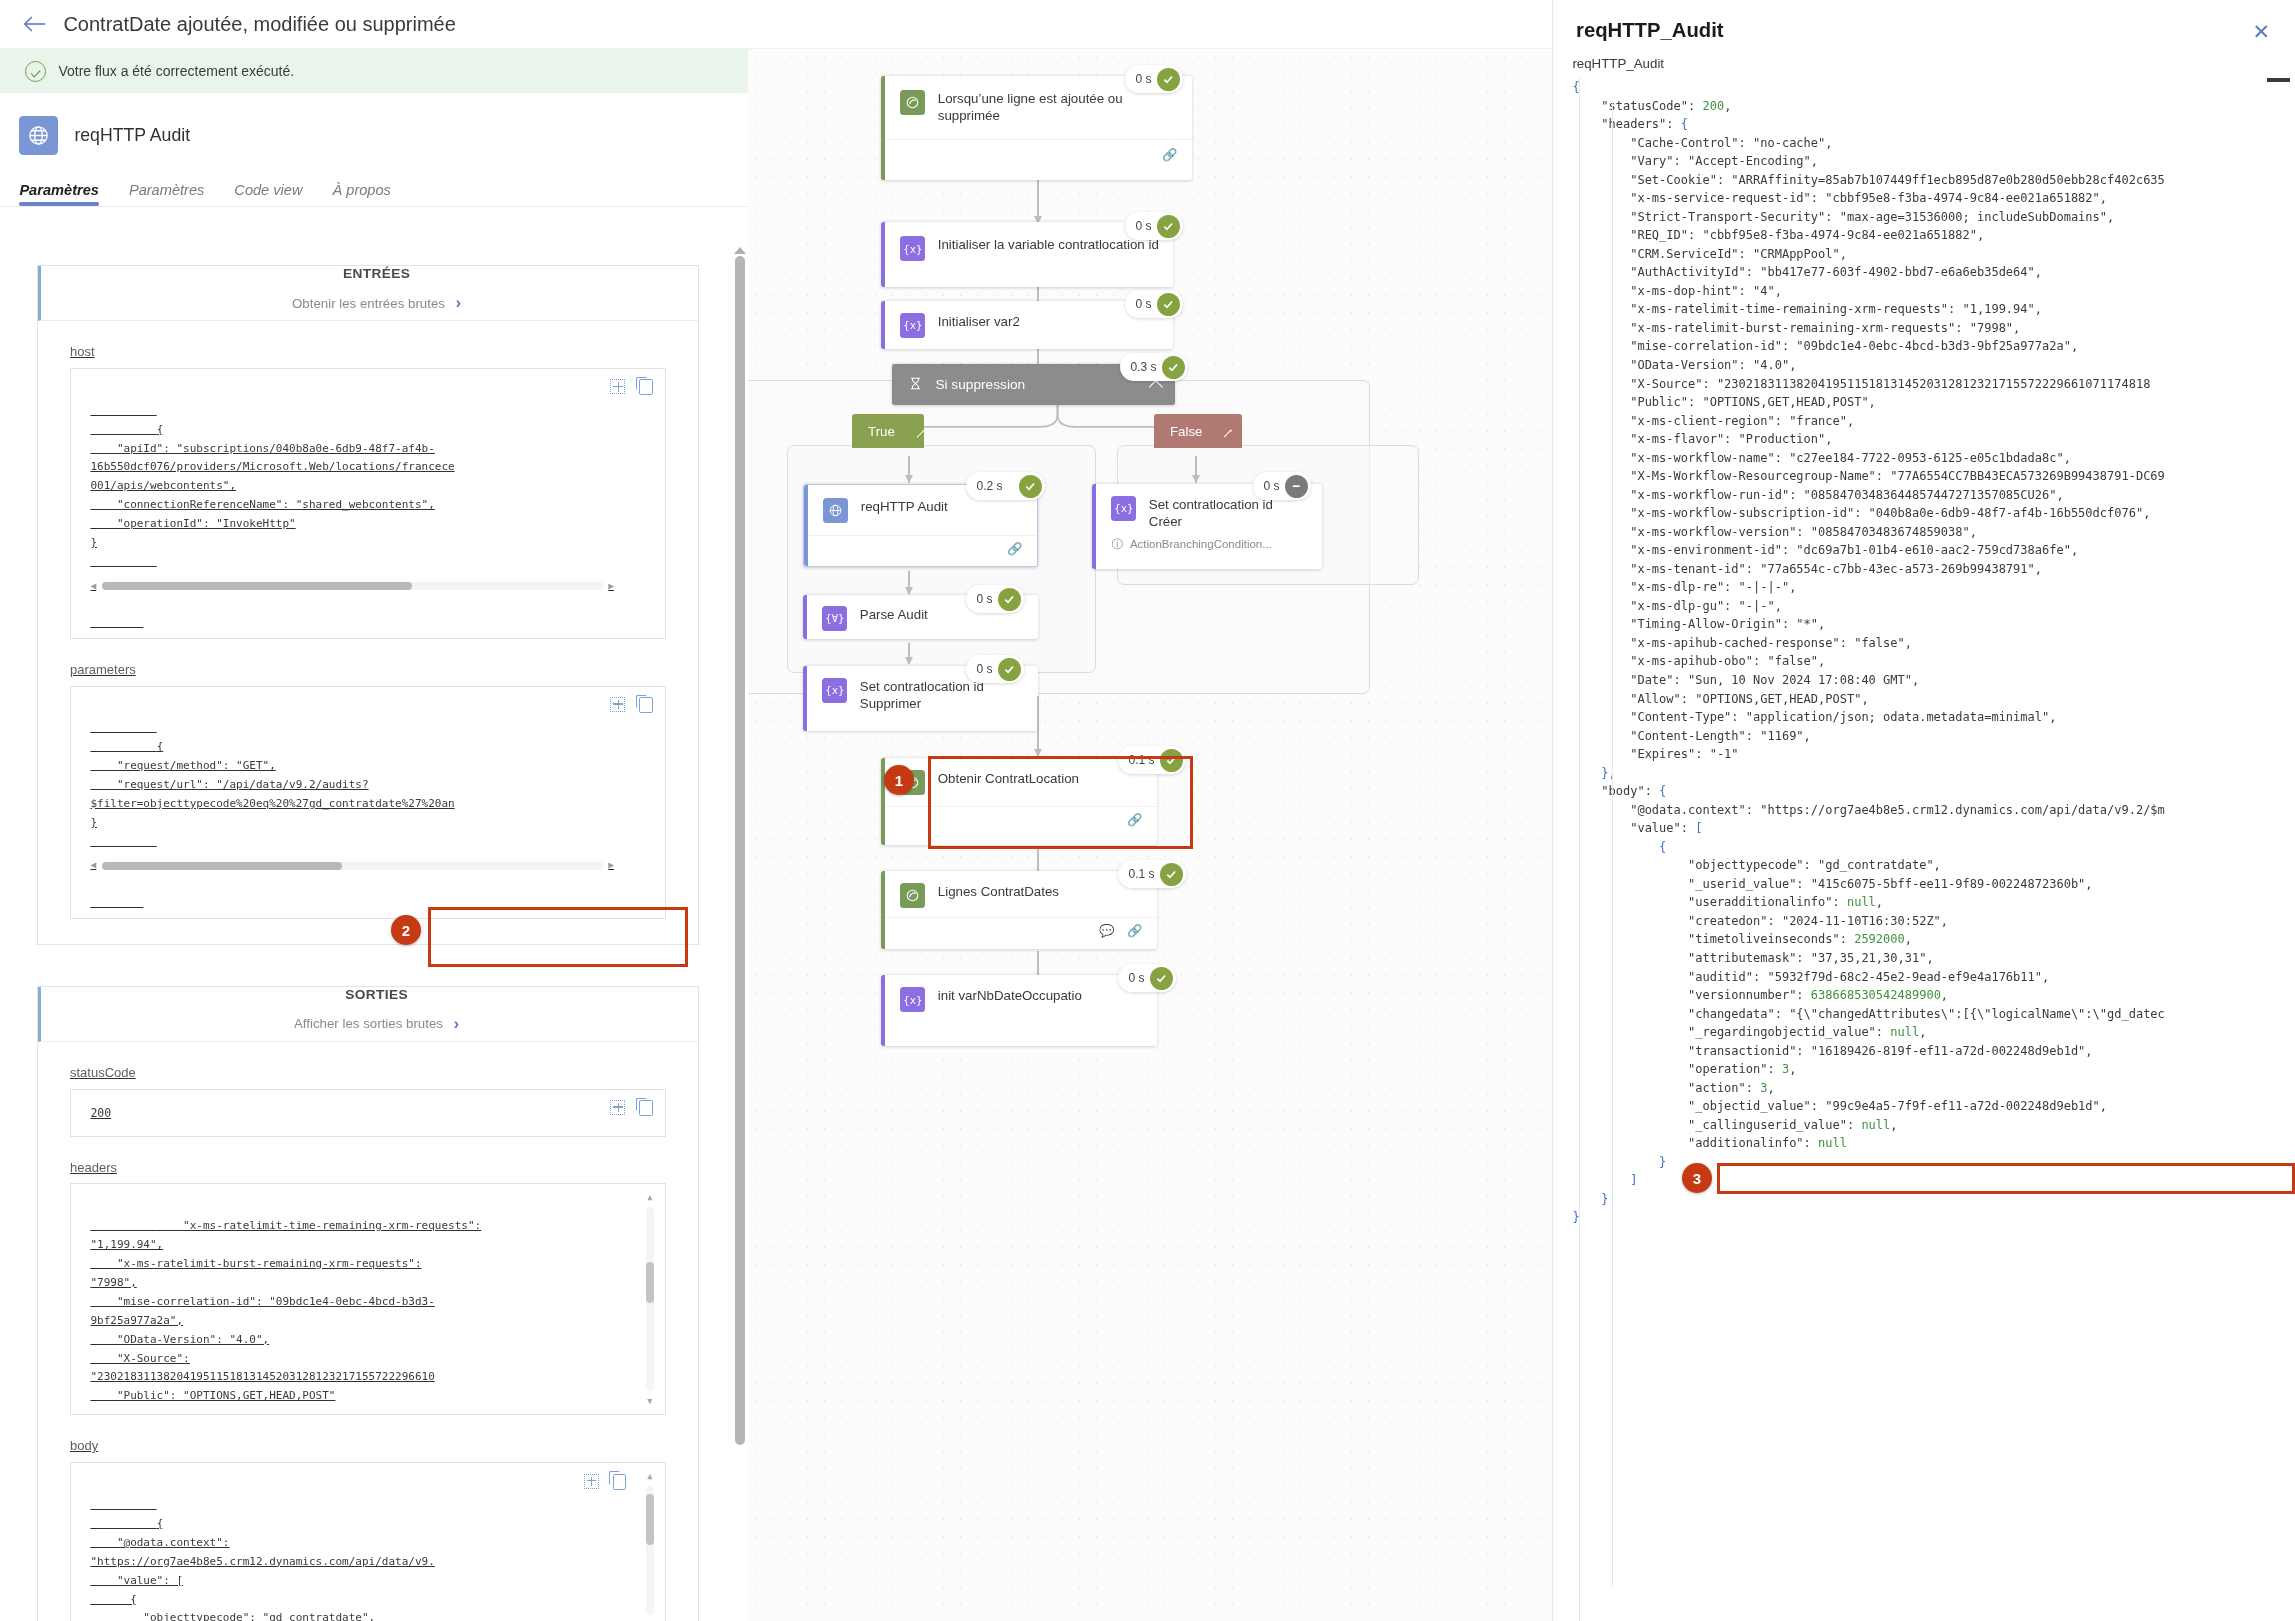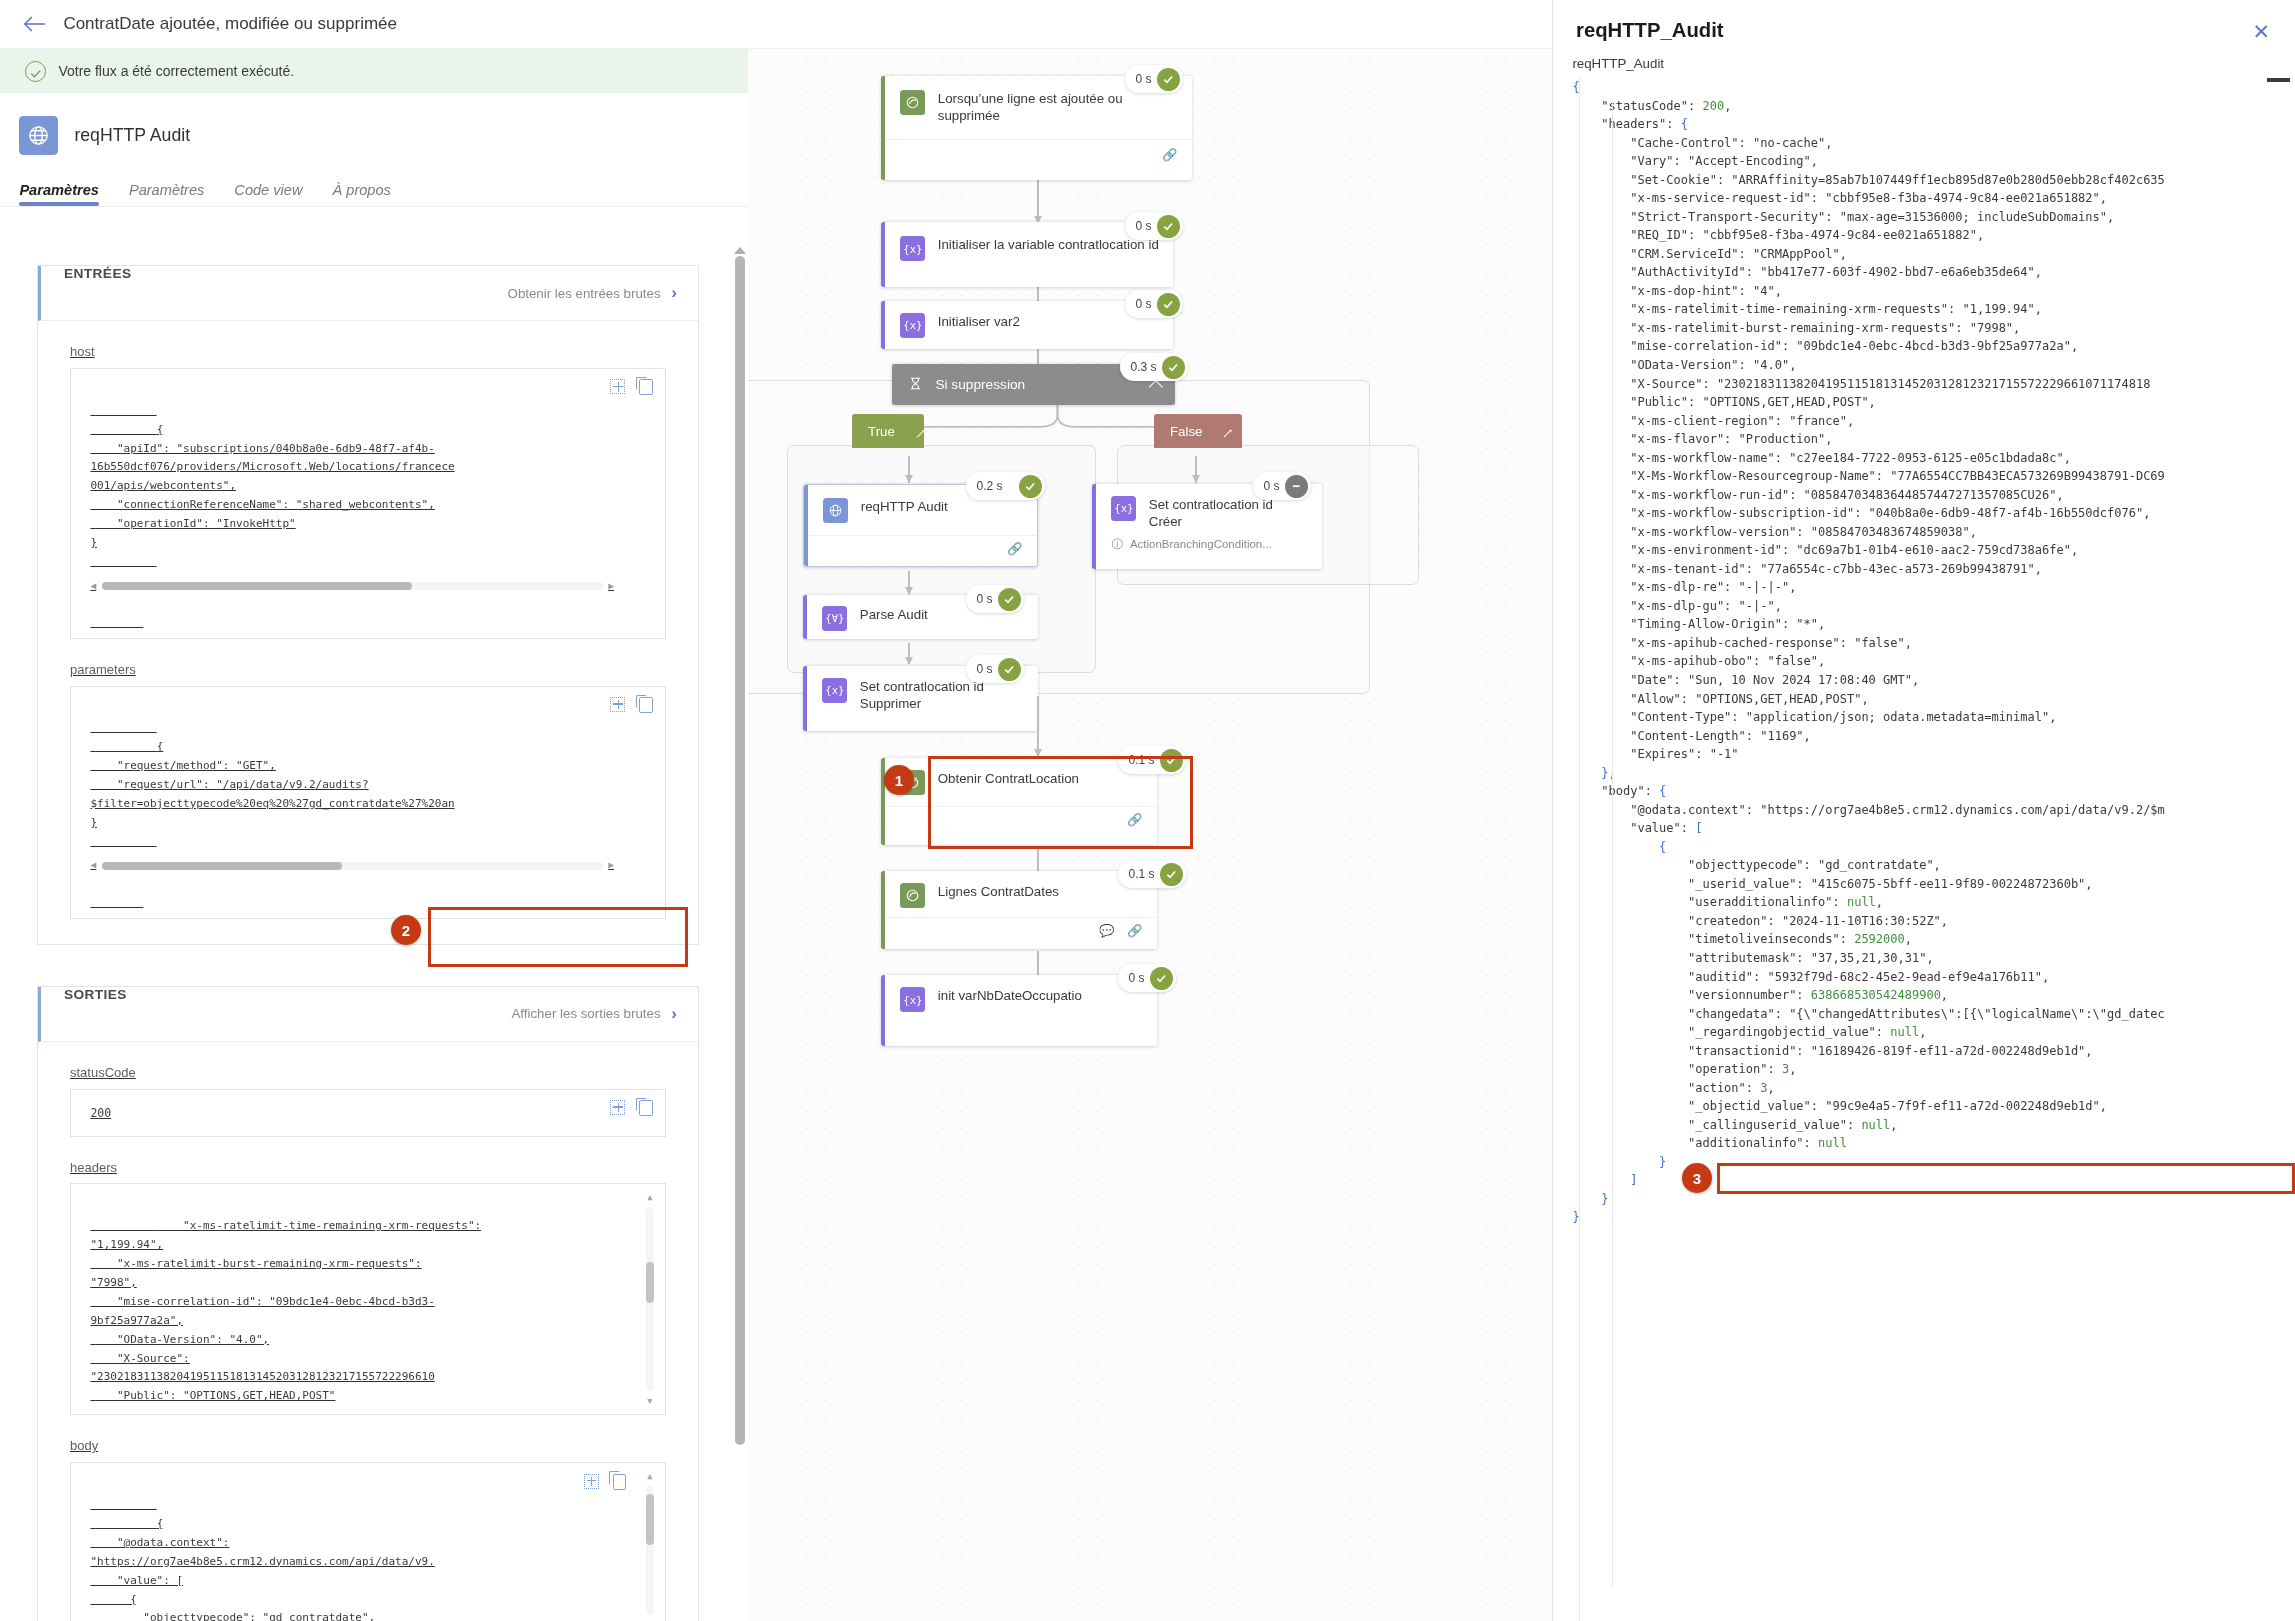--- a/index.html
+++ b/index.html
@@ -11,21 +11,21 @@
     overflow: hidden;
     position: relative;
     color: #323130;
   }
   
   #app { position:absolute; left:0; top:0; width:1552px; height:1621px; background:#fff; overflow:hidden; }
 
   
   .topbar { height:49px; display:flex; align-items:center; padding-left:19.4px; border-bottom:0.9px solid #f0f0f0; }
   .back-arrow { width:30px; height:30px; display:flex; align-items:center; justify-content:center; color:#5b6fc9; font-size:23px; line-height:1; cursor:pointer; }
-  .topbar-title { font-size:17px; color:#3b3a39; margin-left:14px; }
+  .topbar-title { font-size:20px; color:#3b3a39; margin-left:14px; }
 
   
   .banner { height:44px; background:#e9f5ea; display:flex; align-items:center; padding-left:25px; }
   .banner-check { width:21px; height:21px; border-radius:50%; border:1.4px solid #7a9a5a; display:inline-block; position:relative; }
   .banner-check::after { content:""; position:absolute; left:5.3px; top:8.8px; width:8px; height:3.5px; border-left:1.4px solid #5f7f3f; border-bottom:1.4px solid #5f7f3f; transform:rotate(-45deg); }
   .banner-text { font-size:14px; color:#3b3a39; margin-left:12.4px; }
 
   
   .action-header { display:flex; align-items:center; padding:23px 26.5px 0 19.4px; }
   .action-icon { width:39px; height:39px; border-radius:4.4px; background:#7b96d4; display:flex; align-items:center; justify-content:center; }
@@ -36,21 +36,21 @@
   
   .tabs { display:flex; gap:30px; padding:26.5px 0 0 19.4px; }
   .tab { font-size:14.6px; color:#7a7a7a; padding-bottom:8px; cursor:pointer; position:relative;font-style:italic; }
   .tab.active { color:#222; font-weight:bold; }
   .tab.active::after { content:""; position:absolute; left:0; right:0; bottom:0; height:3.1px; background:#6b84c4; border-radius:1.8px; }
   .tabs-rule { height:0.9px; background:#ededed; margin:0 0 0 0; }
 
   
   .panel-scroll { position:absolute; left:0; top:240px; width:741px; bottom:0; overflow:hidden; }
   .card { margin:25px 42px 0 37px; border:0.9px solid #e3e3e3; background:#fff; }
-  .card-head { display:flex; height:55px; border-left:3.5px solid #8aa9d6; padding:0 8.8px 0 23px; border-bottom:0.9px solid #ededed; }
+  .card-head { display:flex; align-items:center; height:55px; border-left:3.5px solid #8aa9d6; padding:0 8.8px 0 23px; border-bottom:0.9px solid #ededed;flex-direction:column; }
   .card-head-title { font-size:13.7px; font-weight:bold; letter-spacing:0.4px; color:#4a4a4a; }
   .card-head-spacer { flex:1; }
   .raw-link { font-size:13.3px; color:#8a8a8a; display:flex; align-items:center; gap:10.6px; cursor:pointer; padding:7px 12.4px; }
   .raw-link .chev { color:#5b79c6; font-size:17px; font-weight:bold; }
 
   .field { padding:0 32px 0 32px;text-decoration:underline; }
   .field-label { font-size:13px; color:#605e5c; margin:23px 0 8.8px 0; }
   .code-box { border:0.9px solid #e1e1e1; background:#fff; position:relative; padding:14px 51px 5.3px 19.4px; font-family:"DejaVu Sans Mono", monospace; font-size:11px; color:#3b3a39; line-height:1.72; white-space:pre; overflow:hidden; }
   .code-box.scrolly { padding-right:60px; }
   .box-icons { position:absolute; right:12.4px; top:10.6px; display:flex; gap:14px; }

